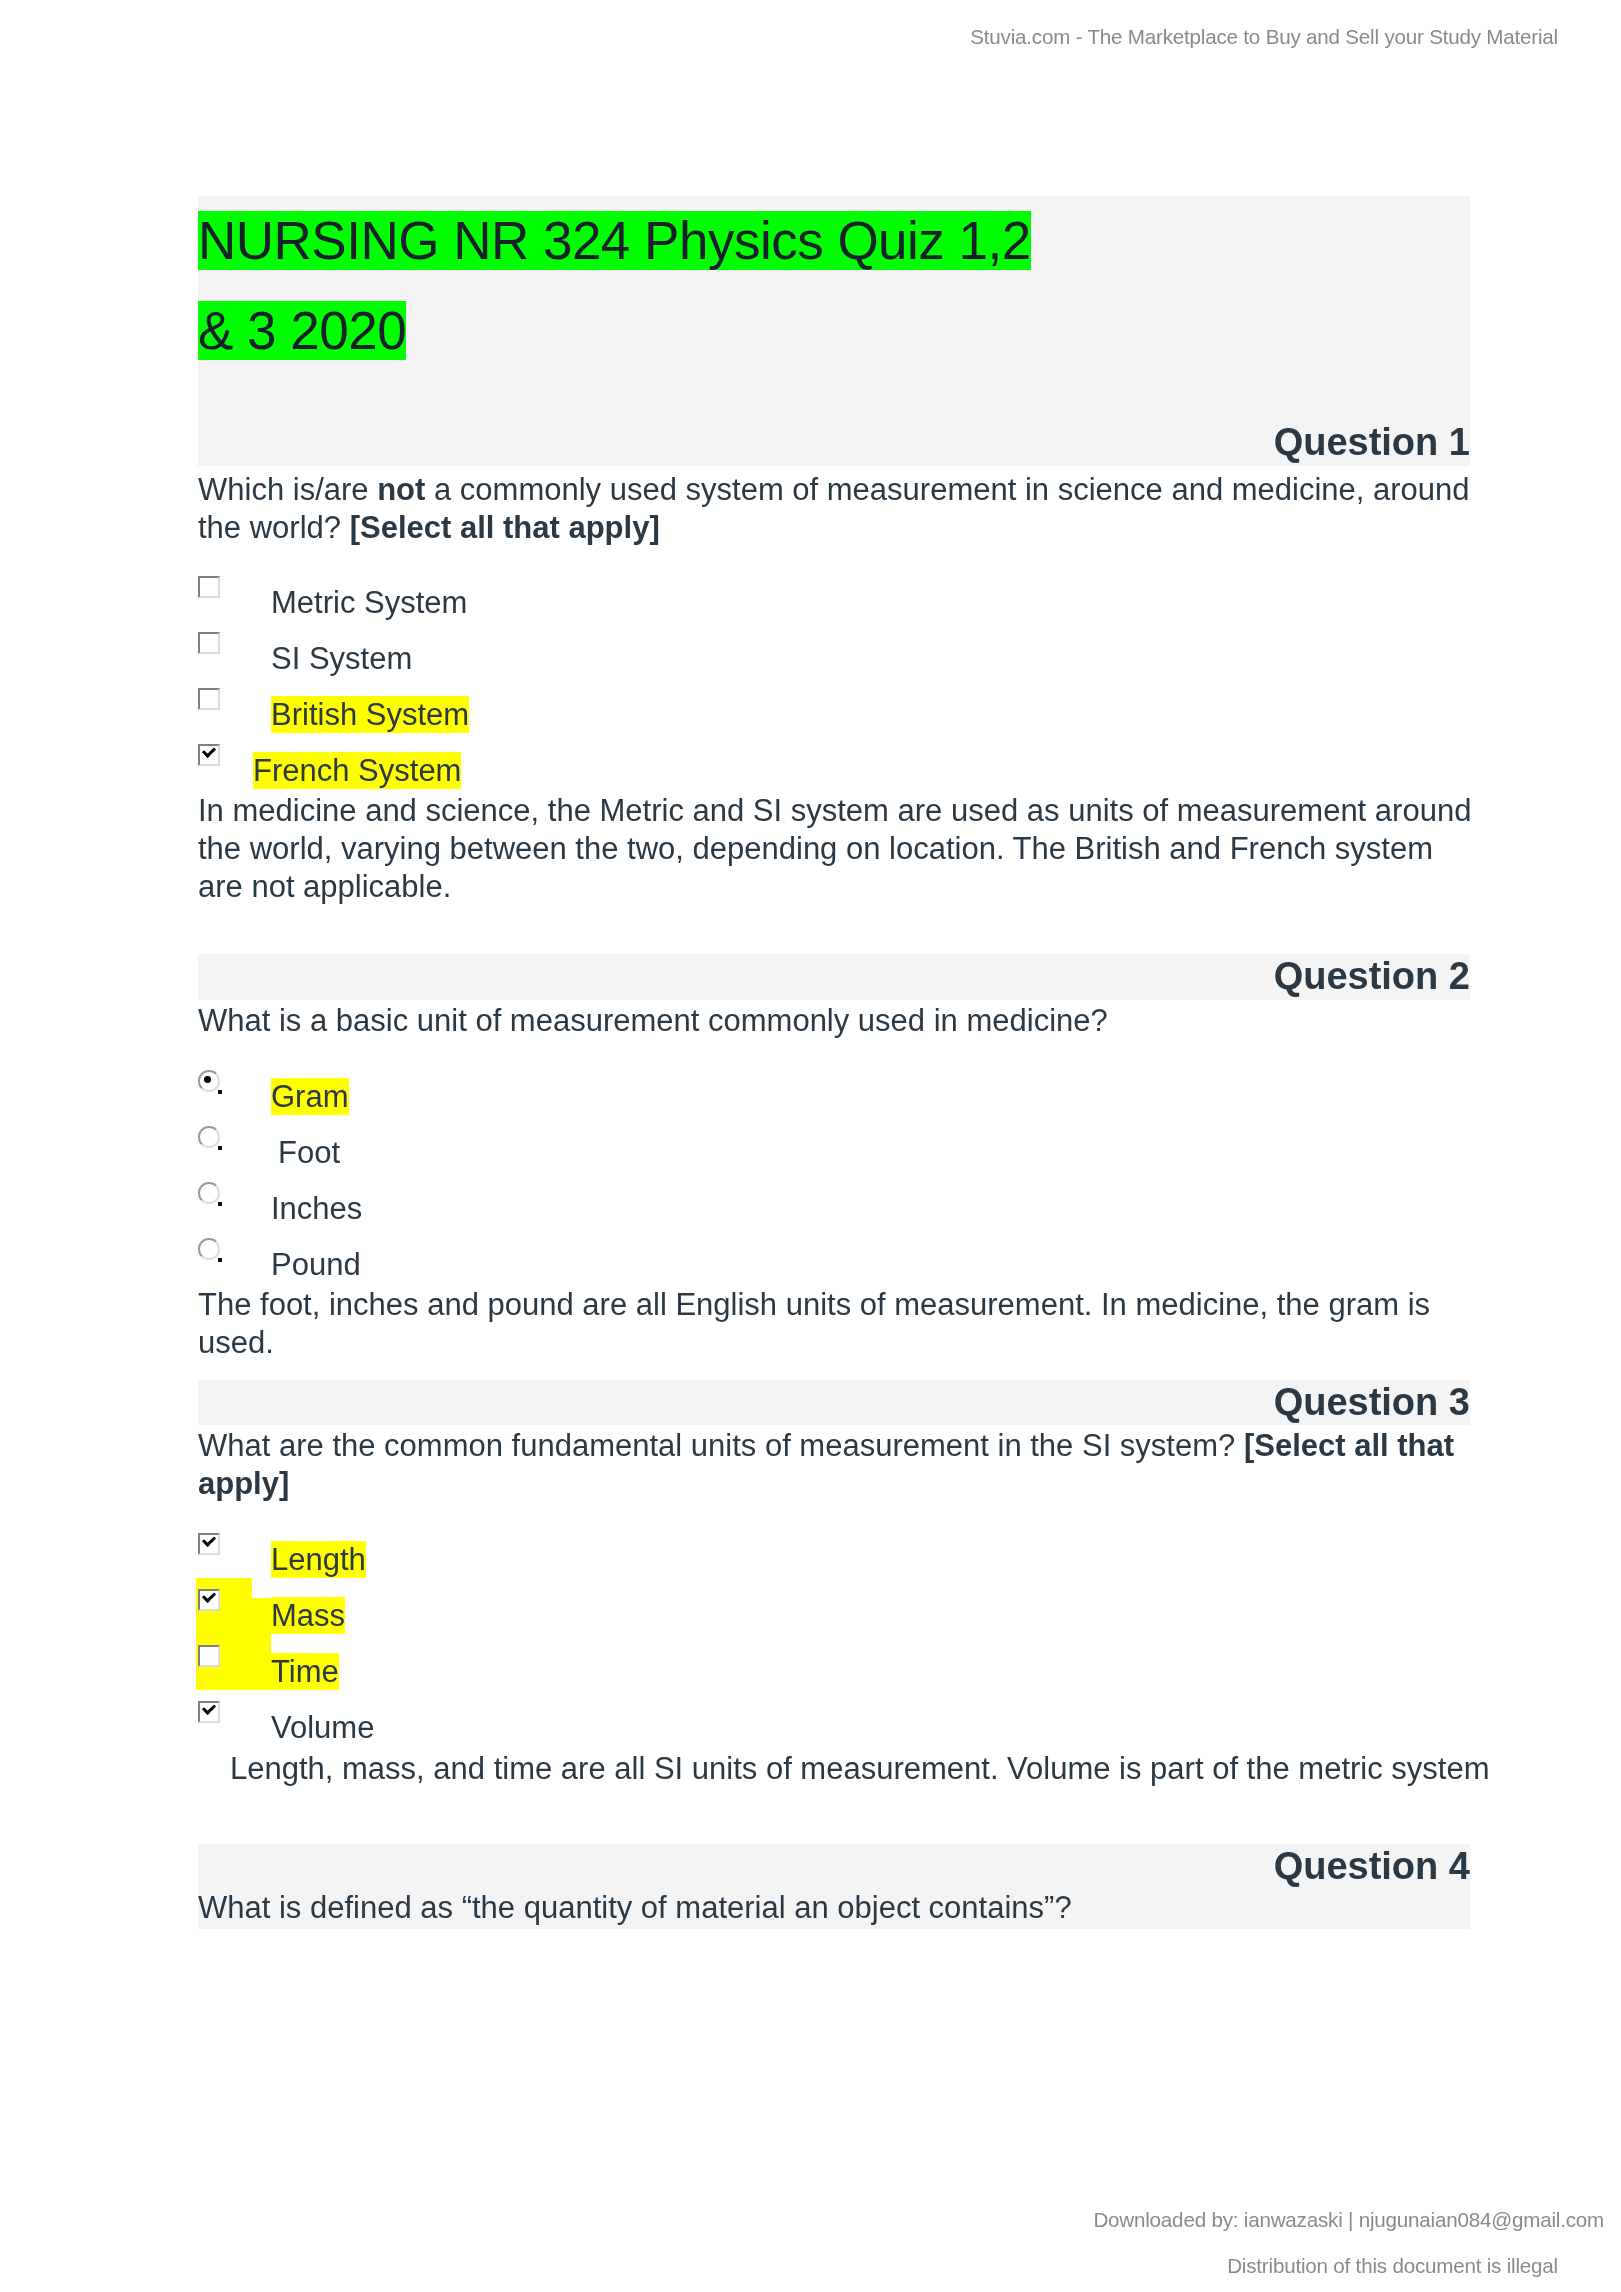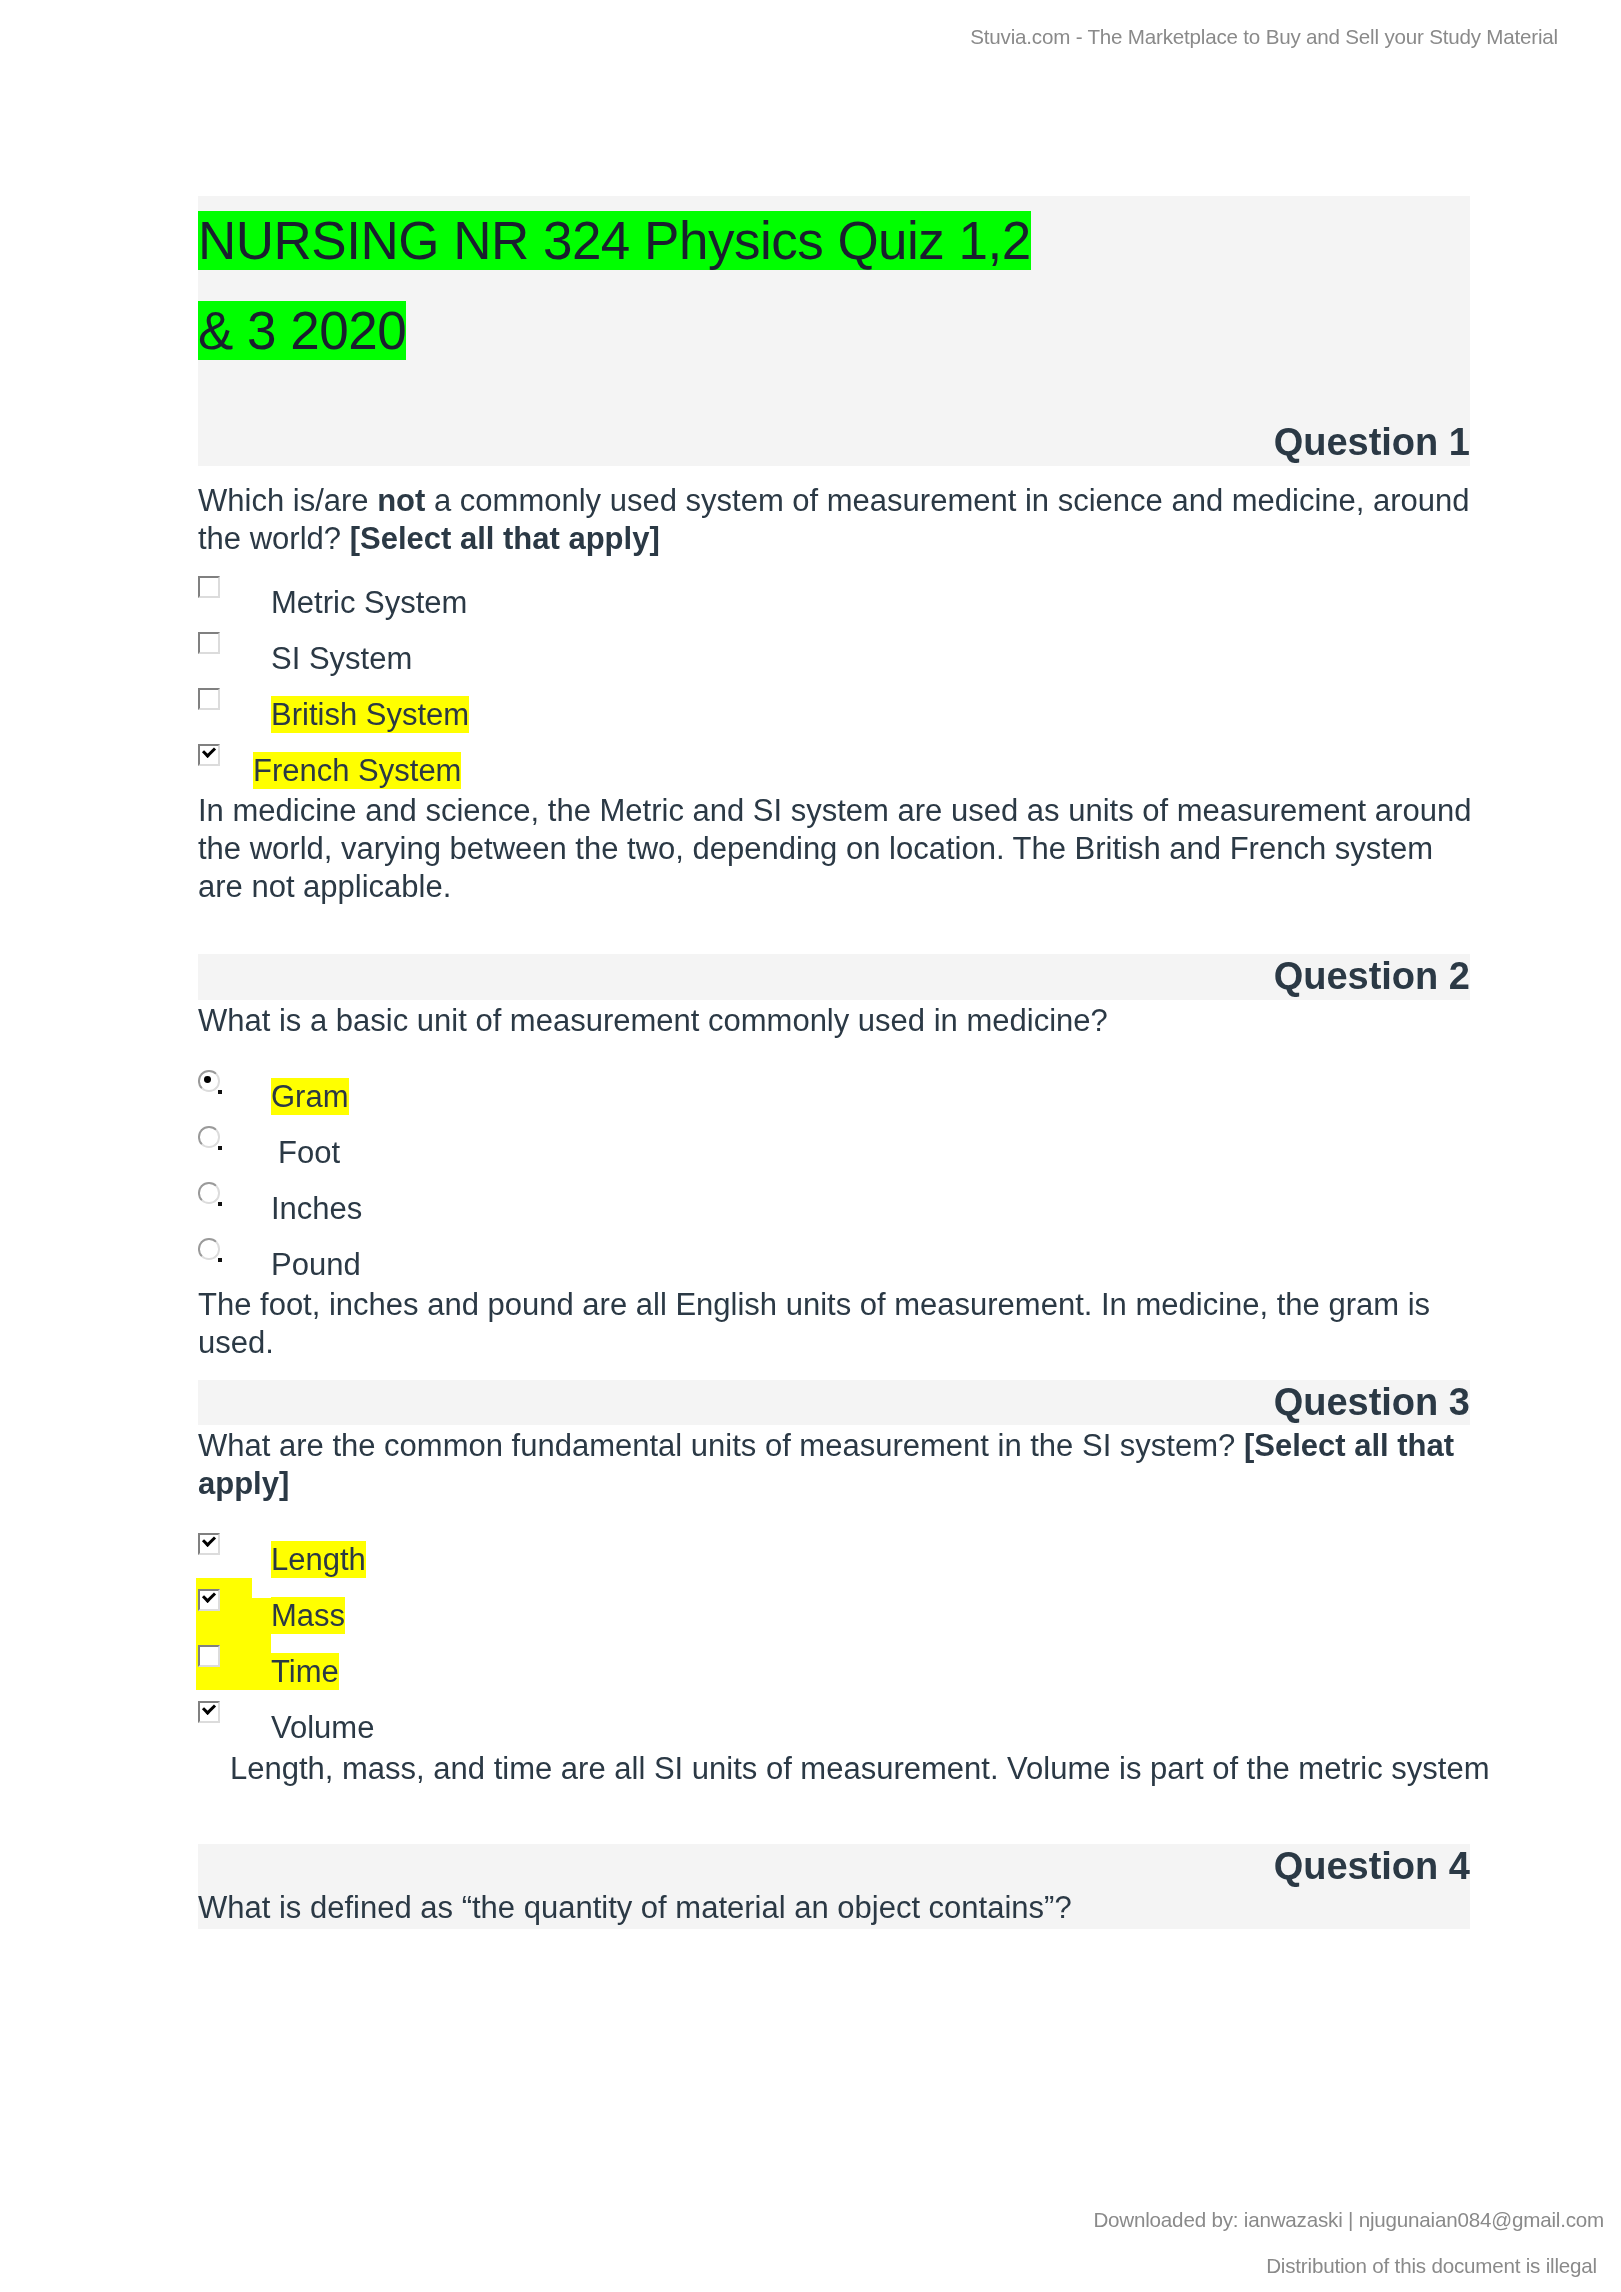--- a/index.html
+++ b/index.html
@@ -2,21 +2,21 @@
 <html><head>
 <meta charset="utf-8">
 <style>
   html, body { margin: 0; padding: 0; background: #ffffff; }
   body { width: 1621px; height: 2293px; position: relative; overflow: hidden;
          font-family: "Liberation Sans", sans-serif; color: #2b3945; }
   .watermark { position: absolute; left: 0; width: 1558px; text-align: right;
                color: #8a8a8a; font-size: 20.6px; letter-spacing: -0.2px; }
   #hdr { top: 24.5px; }
   #ft1 { top: 2208px; margin-left: 46px; }
-  #ft2 { top: 2254px; padding-left: 39px; }
+  #ft2 { top: 2254px; }
 
   .title-block { position: absolute; left: 198px; top: 196px; width: 1272px; height: 270px;
                  background: #f4f4f4; }
   .title { position: absolute; left: 0; top: 0; margin: 0; font-weight: normal;
            font-size: 53px; line-height: 90px; color: #1a1f2e; width: 1264px; letter-spacing: -0.5px; }
   .title .hl { background: #00ff00; }
 
   .qhead { position: absolute; left: 198px; width: 1272px; background: #f4f4f4; }
   .qhead h2 { margin: 0; font-size: 38px; font-weight: bold; line-height: 45px; color: #2b3945; text-align: right; }
   .qtext { position: absolute; left: 198px; width: 1274px; font-size: 31px; line-height: 38px; color: #2b3945; }
@@ -43,21 +43,21 @@
 
 <div id="hdr" class="watermark">Stuvia.com - The Marketplace to Buy and Sell your Study Material</div>
 
 <div class="title-block">
   <h1 class="title"><span class="hl">NURSING NR 324 Physics Quiz 1,2</span><br><span class="hl">&amp; 3 2020</span></h1>
 </div>
 
 <div class="qhead" style="top:420px; height:45px;">
   <h2>Question 1</h2>
 </div>
-<div class="qtext" style="top:482px;"><span>Which is/are </span><b>not</b><span> a commonly used system of measurement in science and medicine, around the world? </span><b>[Select all that apply]</b></div>
+<div class="qtext" style="top:471px;"><span>Which is/are </span><b>not</b><span> a commonly used system of measurement in science and medicine, around the world? </span><b>[Select all that apply]</b></div>
 
 <div class="opt" style="top:576px;">
   <div class="box cb"></div>
   <span class="lbl" style="left:73px;">Metric System</span>
 </div>
 <div class="opt" style="top:632px;">
   <div class="box cb"></div>
   <span class="lbl" style="left:73px;">SI System</span>
 </div>
 <div class="opt" style="top:688px;">

